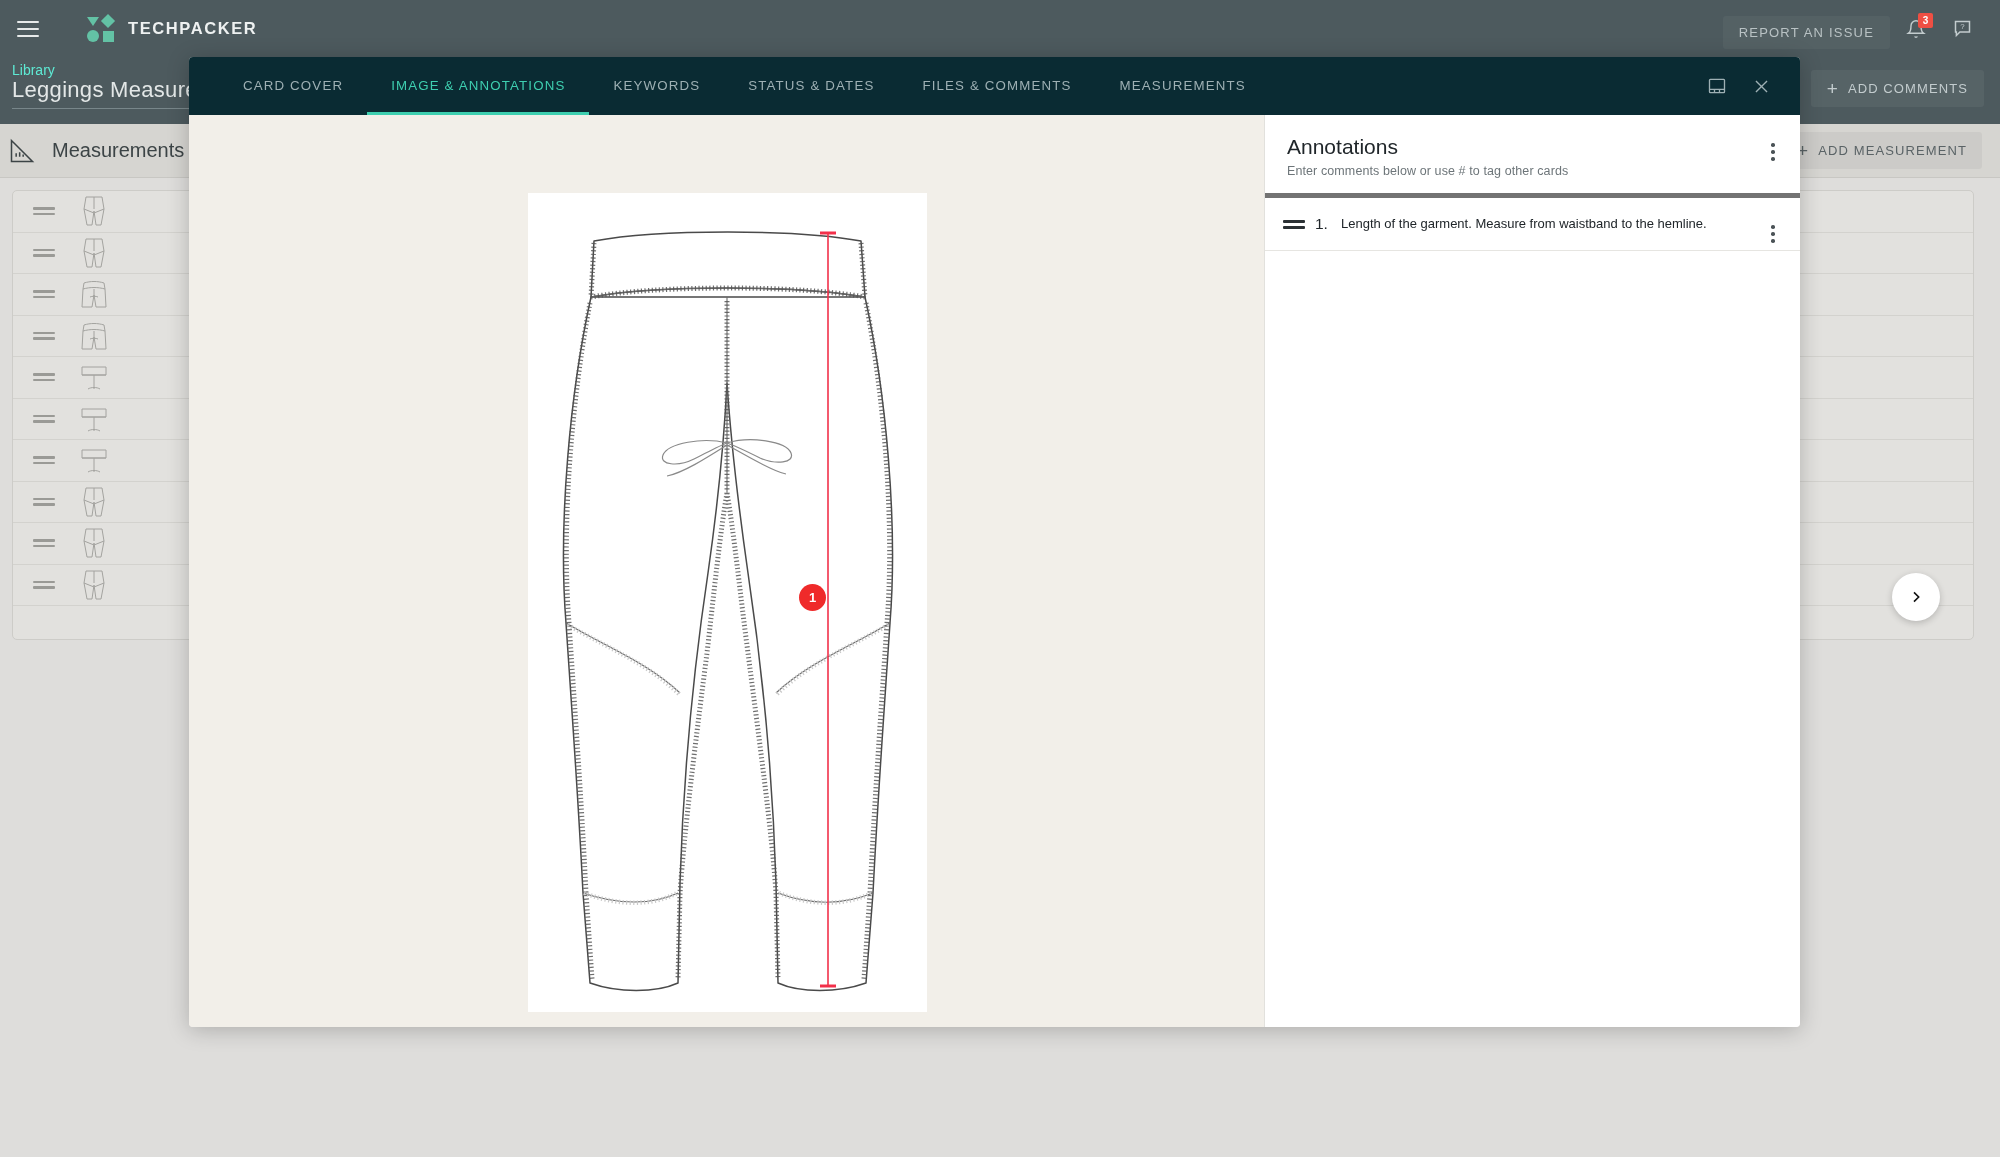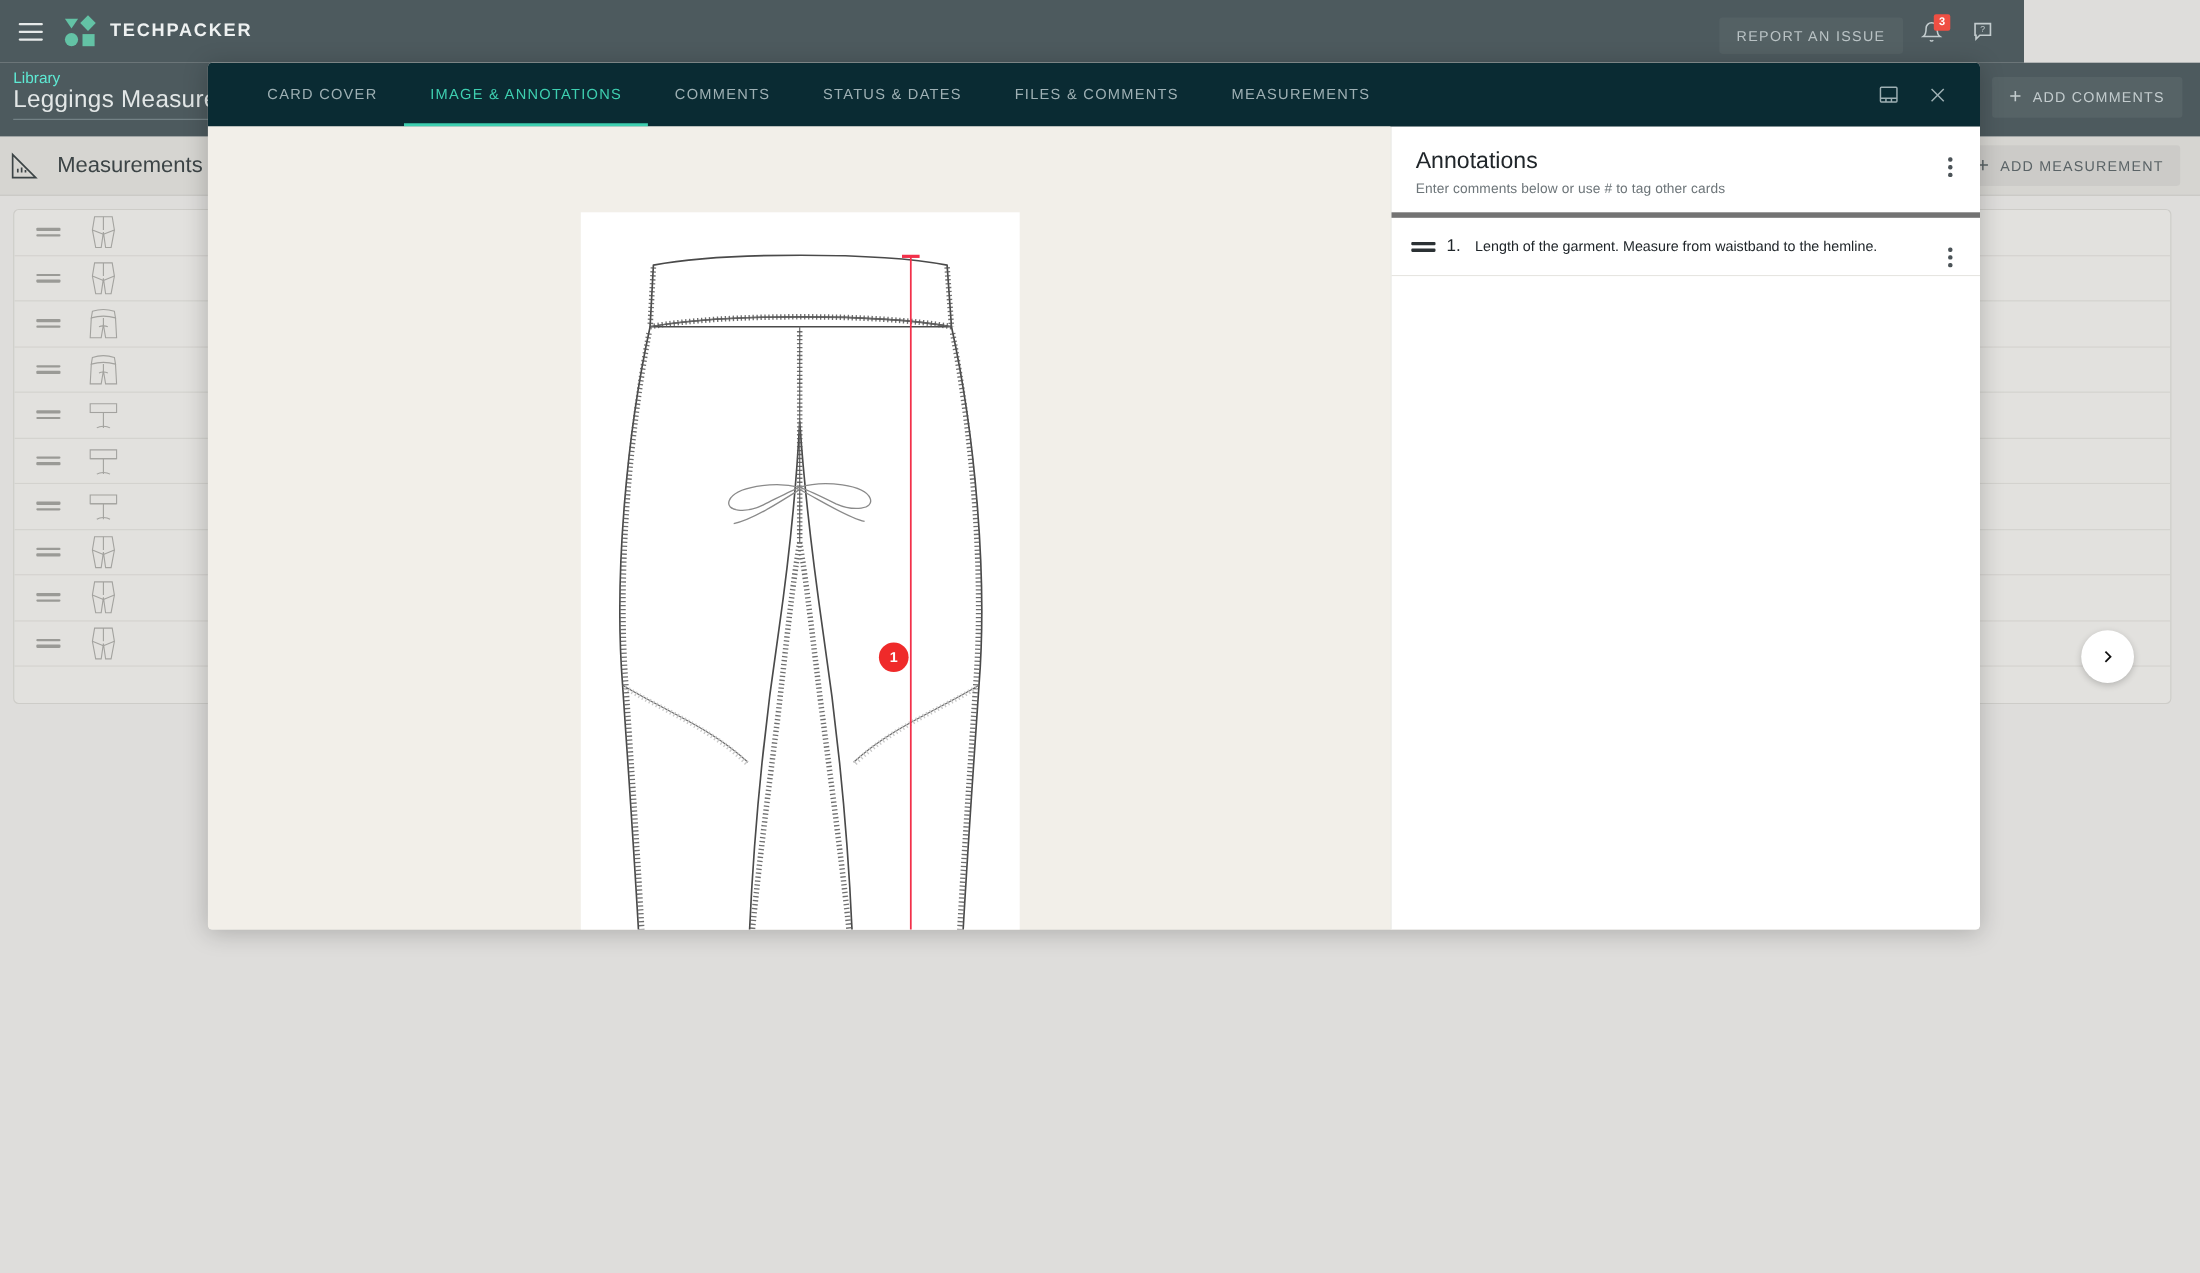--- a/index.html
+++ b/index.html
@@ -6,24 +6,25 @@
   html, body {
     width: 2000px; height: 1157px;
     font-family: "Liberation Sans", sans-serif;
     background: #dedddb;
     overflow: hidden;
   }
 
   
   .appbar {
     position: absolute; top: 0; left: 0;
-    width: 1840px; height: 57px;
+    width: 2000px; height: 57px;
     background: #4d5a5e;
     display: flex; align-items: center;
     z-index: 5;
+    gap: 28px;
   }
   .hamburger {
     width: 22px; height: 16px;
     margin-left: 17px; margin-right: 20px;
     display: flex; flex-direction: column; justify-content: space-between;
     cursor: pointer;
   }
   .hamburger i { display:block; height: 2px; background: #e7eaea; border-radius: 1px; }
 
   .brand { display: flex; align-items: center; gap: 11px; }
@@ -138,21 +139,21 @@
   }
   .drag-handle {
     width: 22px; display: flex; flex-direction: column; gap: 3px; cursor: grab;
   }
   .drag-handle i { display: block; height: 2.5px; background: #9a9a96; border-radius: 1px; }
   .row-thumb { margin-left: 22px; width: 34px; height: 34px; opacity: .75; }
 
   
   .modal {
     position: absolute; left: 189px; top: 57px;
-    width: 1611px; height: 788px;
+    width: 1611px; height: 970px;
     background: #f2efe9;
     border-radius: 4px;
     box-shadow: 0 3px 22px rgba(0,0,0,0.22);
     z-index: 10;
     overflow: hidden;
   }
   .modal-head {
     height: 58px; background: #0a2b33;
     display: flex; align-items: center;
     position: relative;
@@ -403,21 +404,21 @@
           <path d="M7 15l10 4M27 15l-10 4"></path>
         </svg></span>
     </div>
   </div>
 
 <div class="modal">
   <div class="modal-head">
     <div class="tabs" id="modal-tabs">
         <div class="tab">CARD COVER</div>
         <div class="tab active">IMAGE &amp; ANNOTATIONS</div>
-        <div class="tab">COMMENTS</div>
+        <div class="tab">KEYWORDS</div>
         <div class="tab">STATUS &amp; DATES</div>
         <div class="tab">FILES &amp; COMMENTS</div>
         <div class="tab">MEASUREMENTS</div>
       </div>
     <div class="modal-head-right">
       <div class="mh-icon">
         <svg width="20" height="20" viewBox="0 0 24 24" fill="none" stroke="#9eb0b4" stroke-width="1.6">
           <rect x="3" y="4" width="18" height="16" rx="1"></rect>
           <path d="M3 16h18"></path>
             <path d="M9 16v4"></path>

